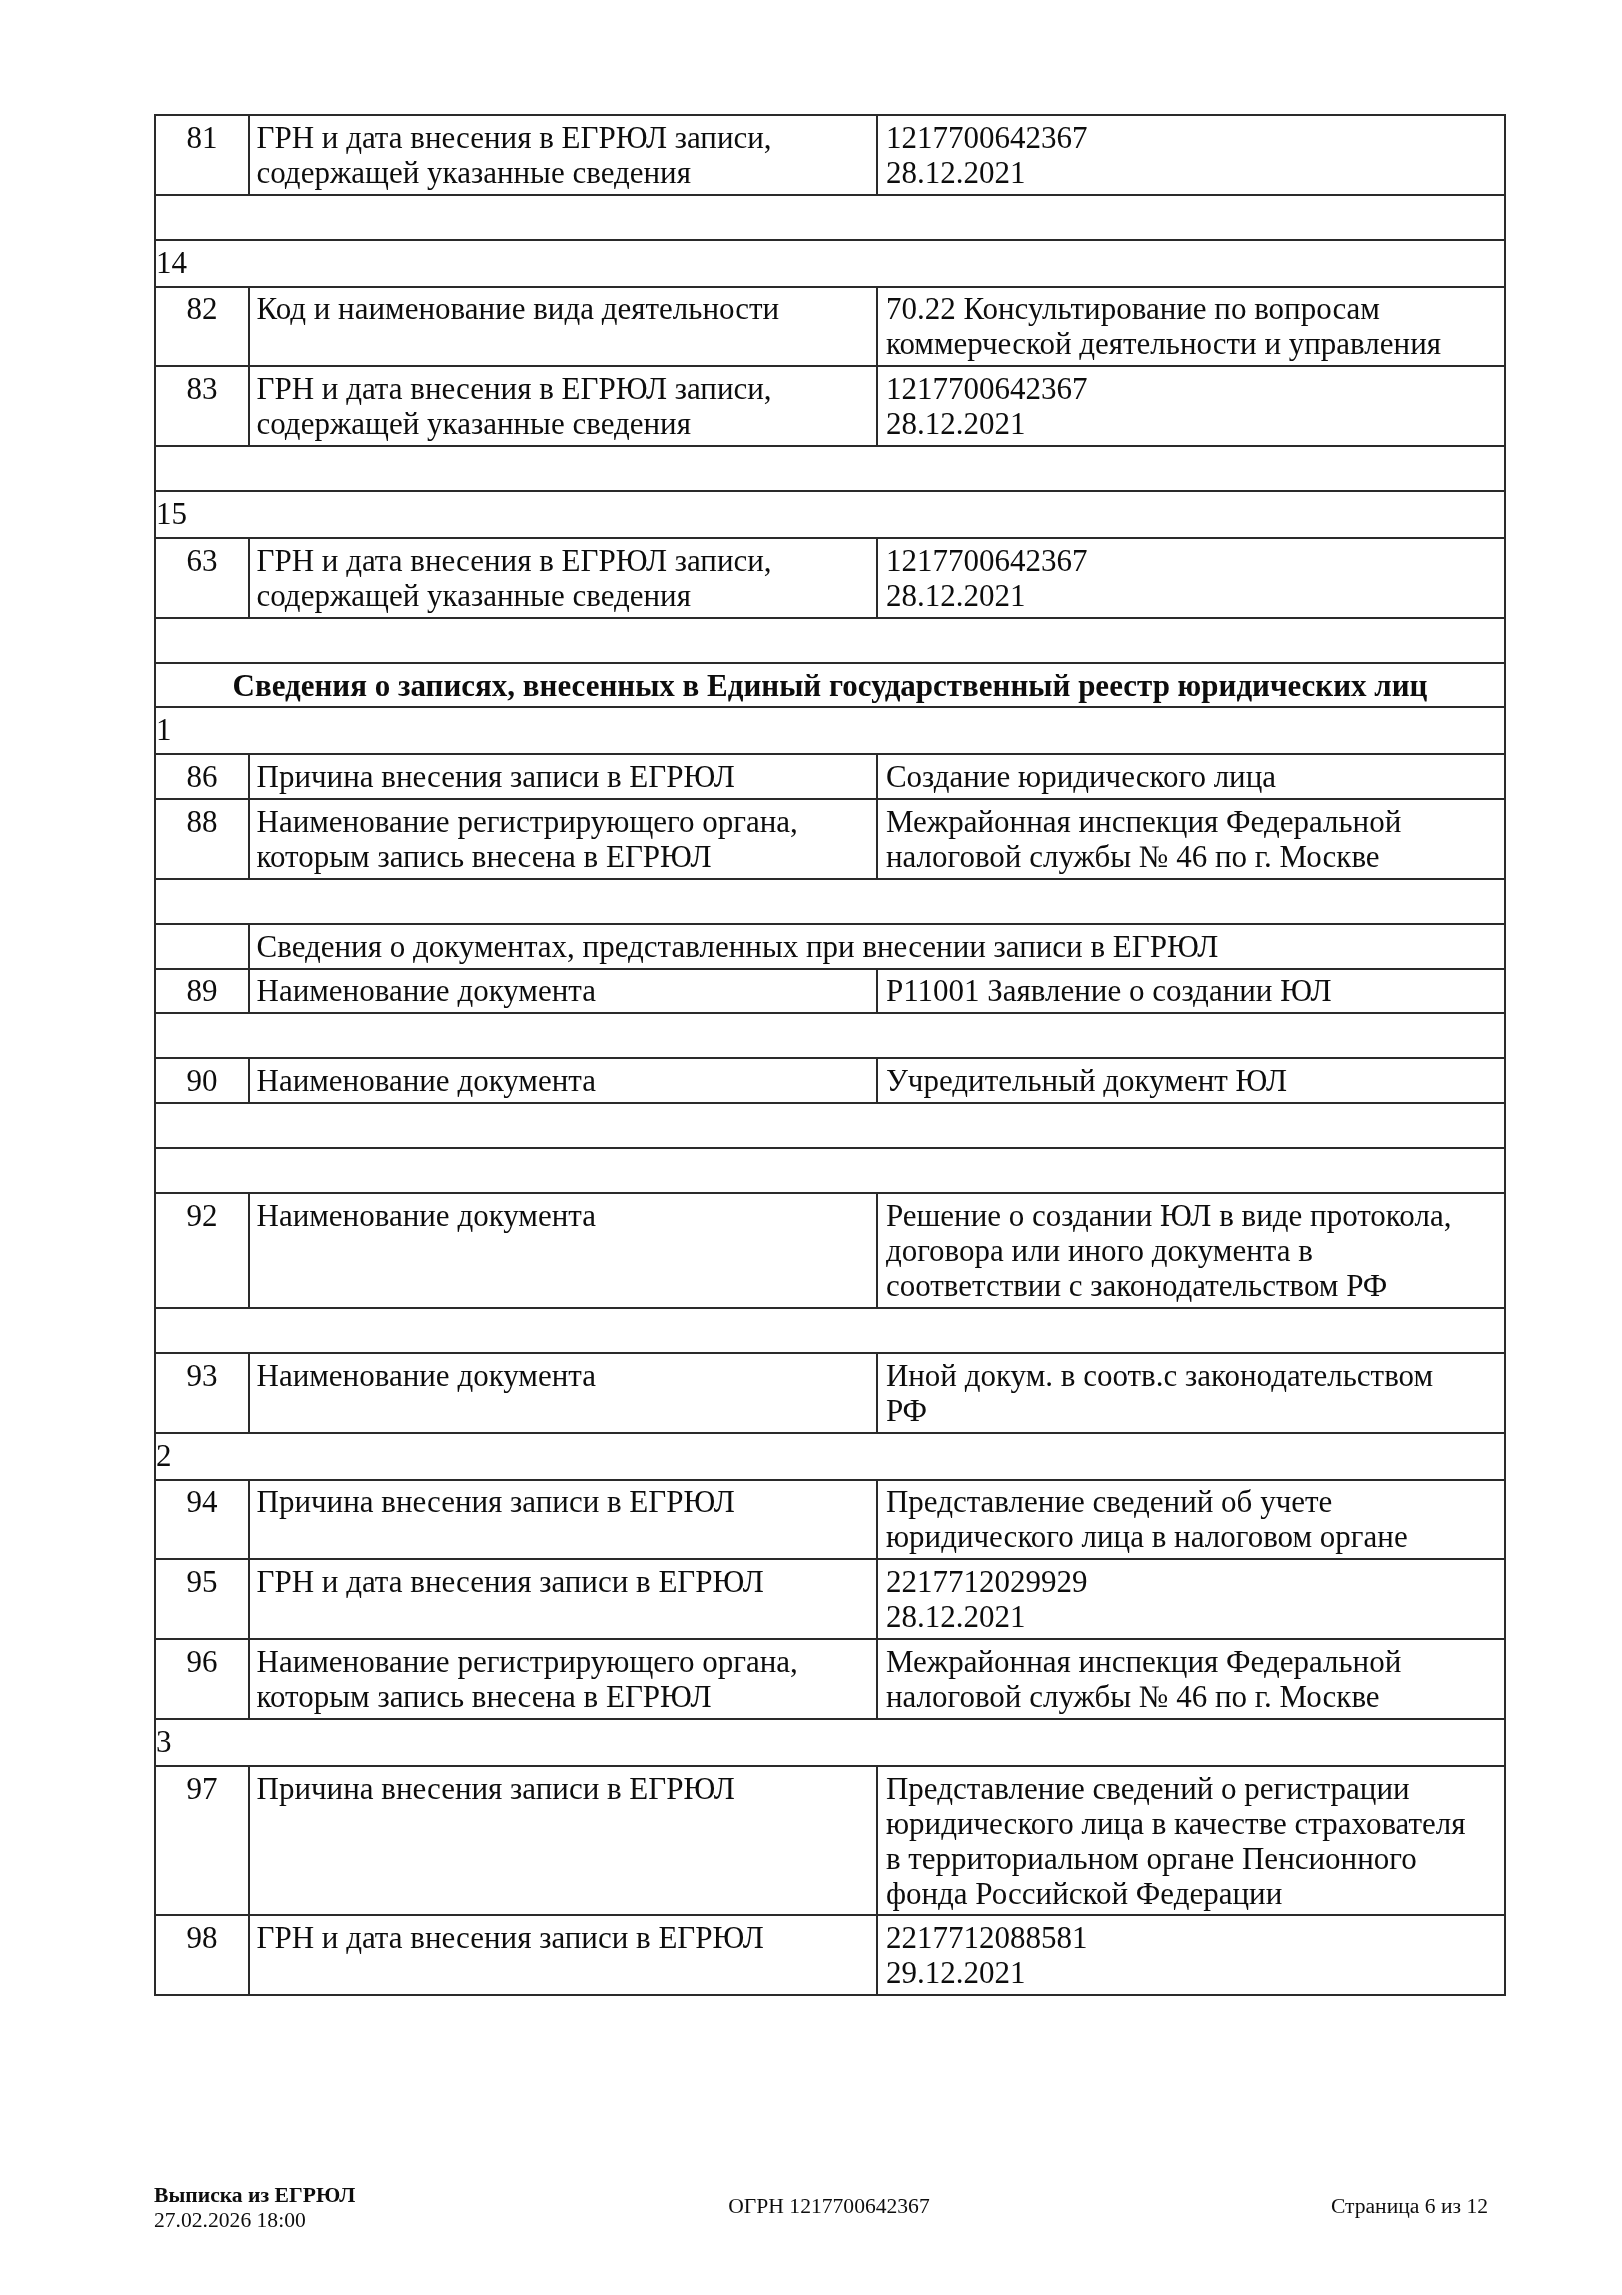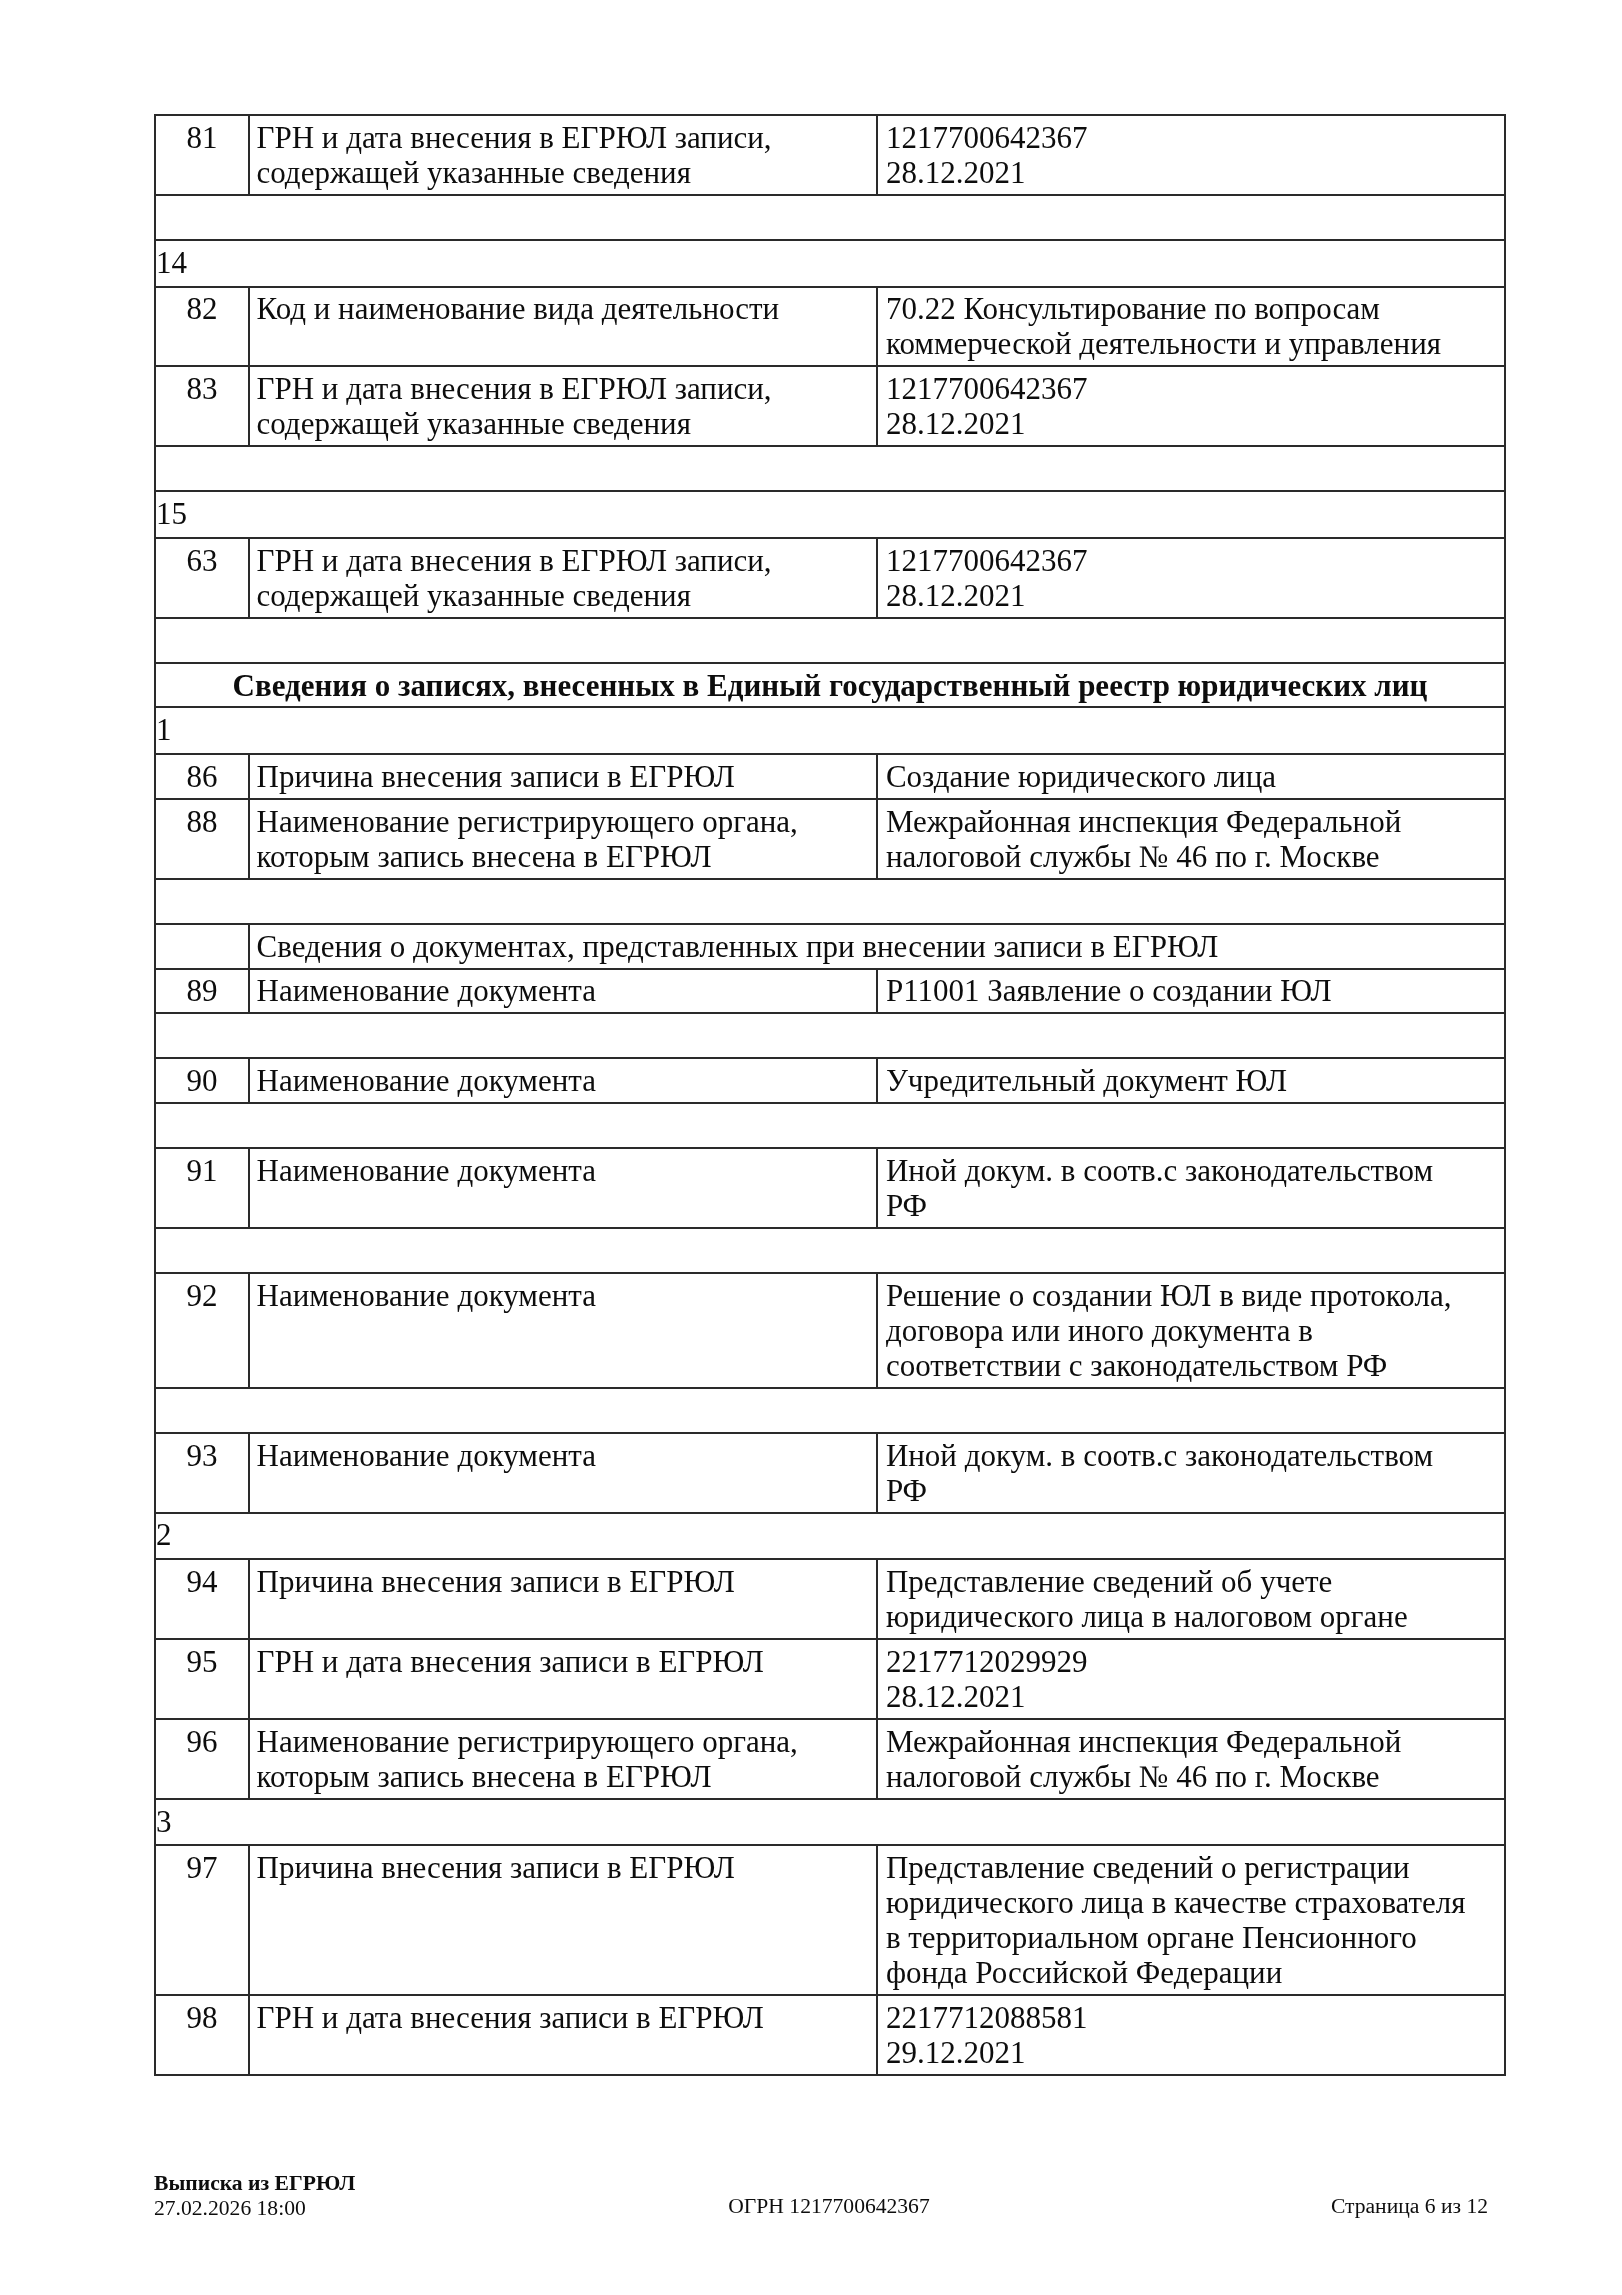--- a/index.html
+++ b/index.html
@@ -59,21 +59,21 @@
   }
   .footer {
     position: absolute;
     left: 154px;
     top: 2167px;
     width: 1350px;
     height: 52px;
     font-size: 21.6px;
     line-height: 25px;
   }
-  .footer-left { position: absolute; left: 0; top: 4px; }
+  .footer-left { position: absolute; left: 0; top: 16px; }
   .footer-title { font-weight: bold; }
   .footer-center {
     position: absolute;
     left: 50%;
     transform: translateX(-50%);
     bottom: 0;
   }
   .footer-right { position: absolute; right: 16px; bottom: 0; text-align: right; }
 </style>
 </head>
@@ -185,26 +185,20 @@
   <tr class="row-record">
     <td class="num-cell">90</td>
     <td class="label-cell">Наименование документа</td>
     <td class="value-cell">Учредительный документ ЮЛ</td>
   </tr>
 
   <tr class="row-spacer">
     <td colspan="3" class="spacer-cell"></td>
   </tr>
 
-  <tr class="row-record">
-    <td class="num-cell">91</td>
-    <td class="label-cell">Наименование документа</td>
-    <td class="value-cell">Иной докум. в соотв.с законодательством
-РФ</td>
-  </tr>
 
   <tr class="row-spacer">
     <td colspan="3" class="spacer-cell"></td>
   </tr>
 
   <tr class="row-record">
     <td class="num-cell">92</td>
     <td class="label-cell">Наименование документа</td>
     <td class="value-cell">Решение о создании ЮЛ в виде протокола,
 договора или иного документа в

